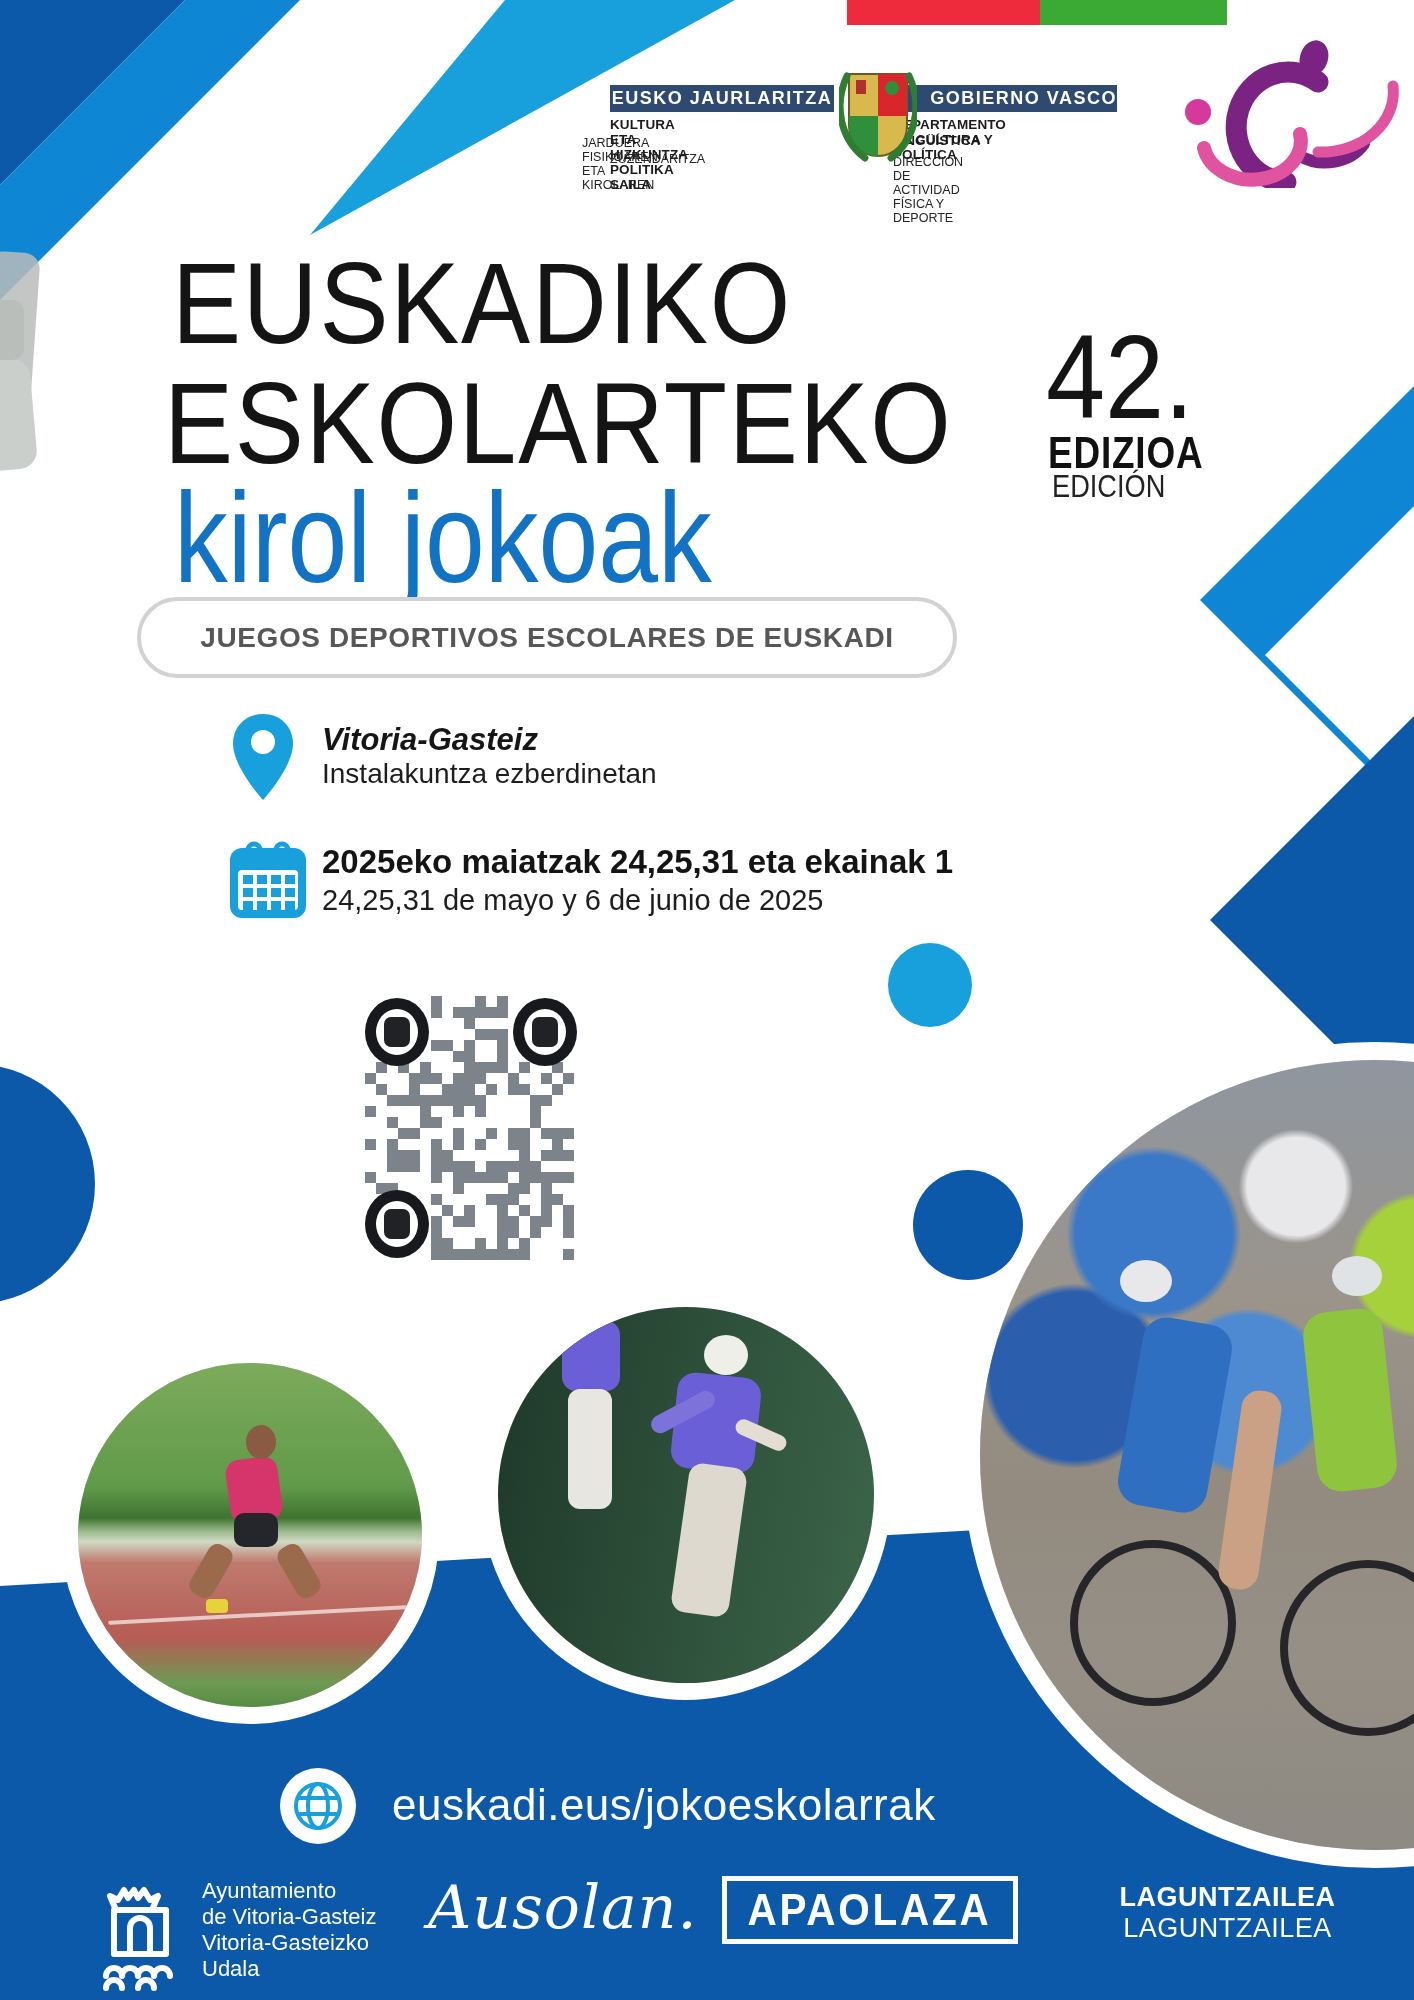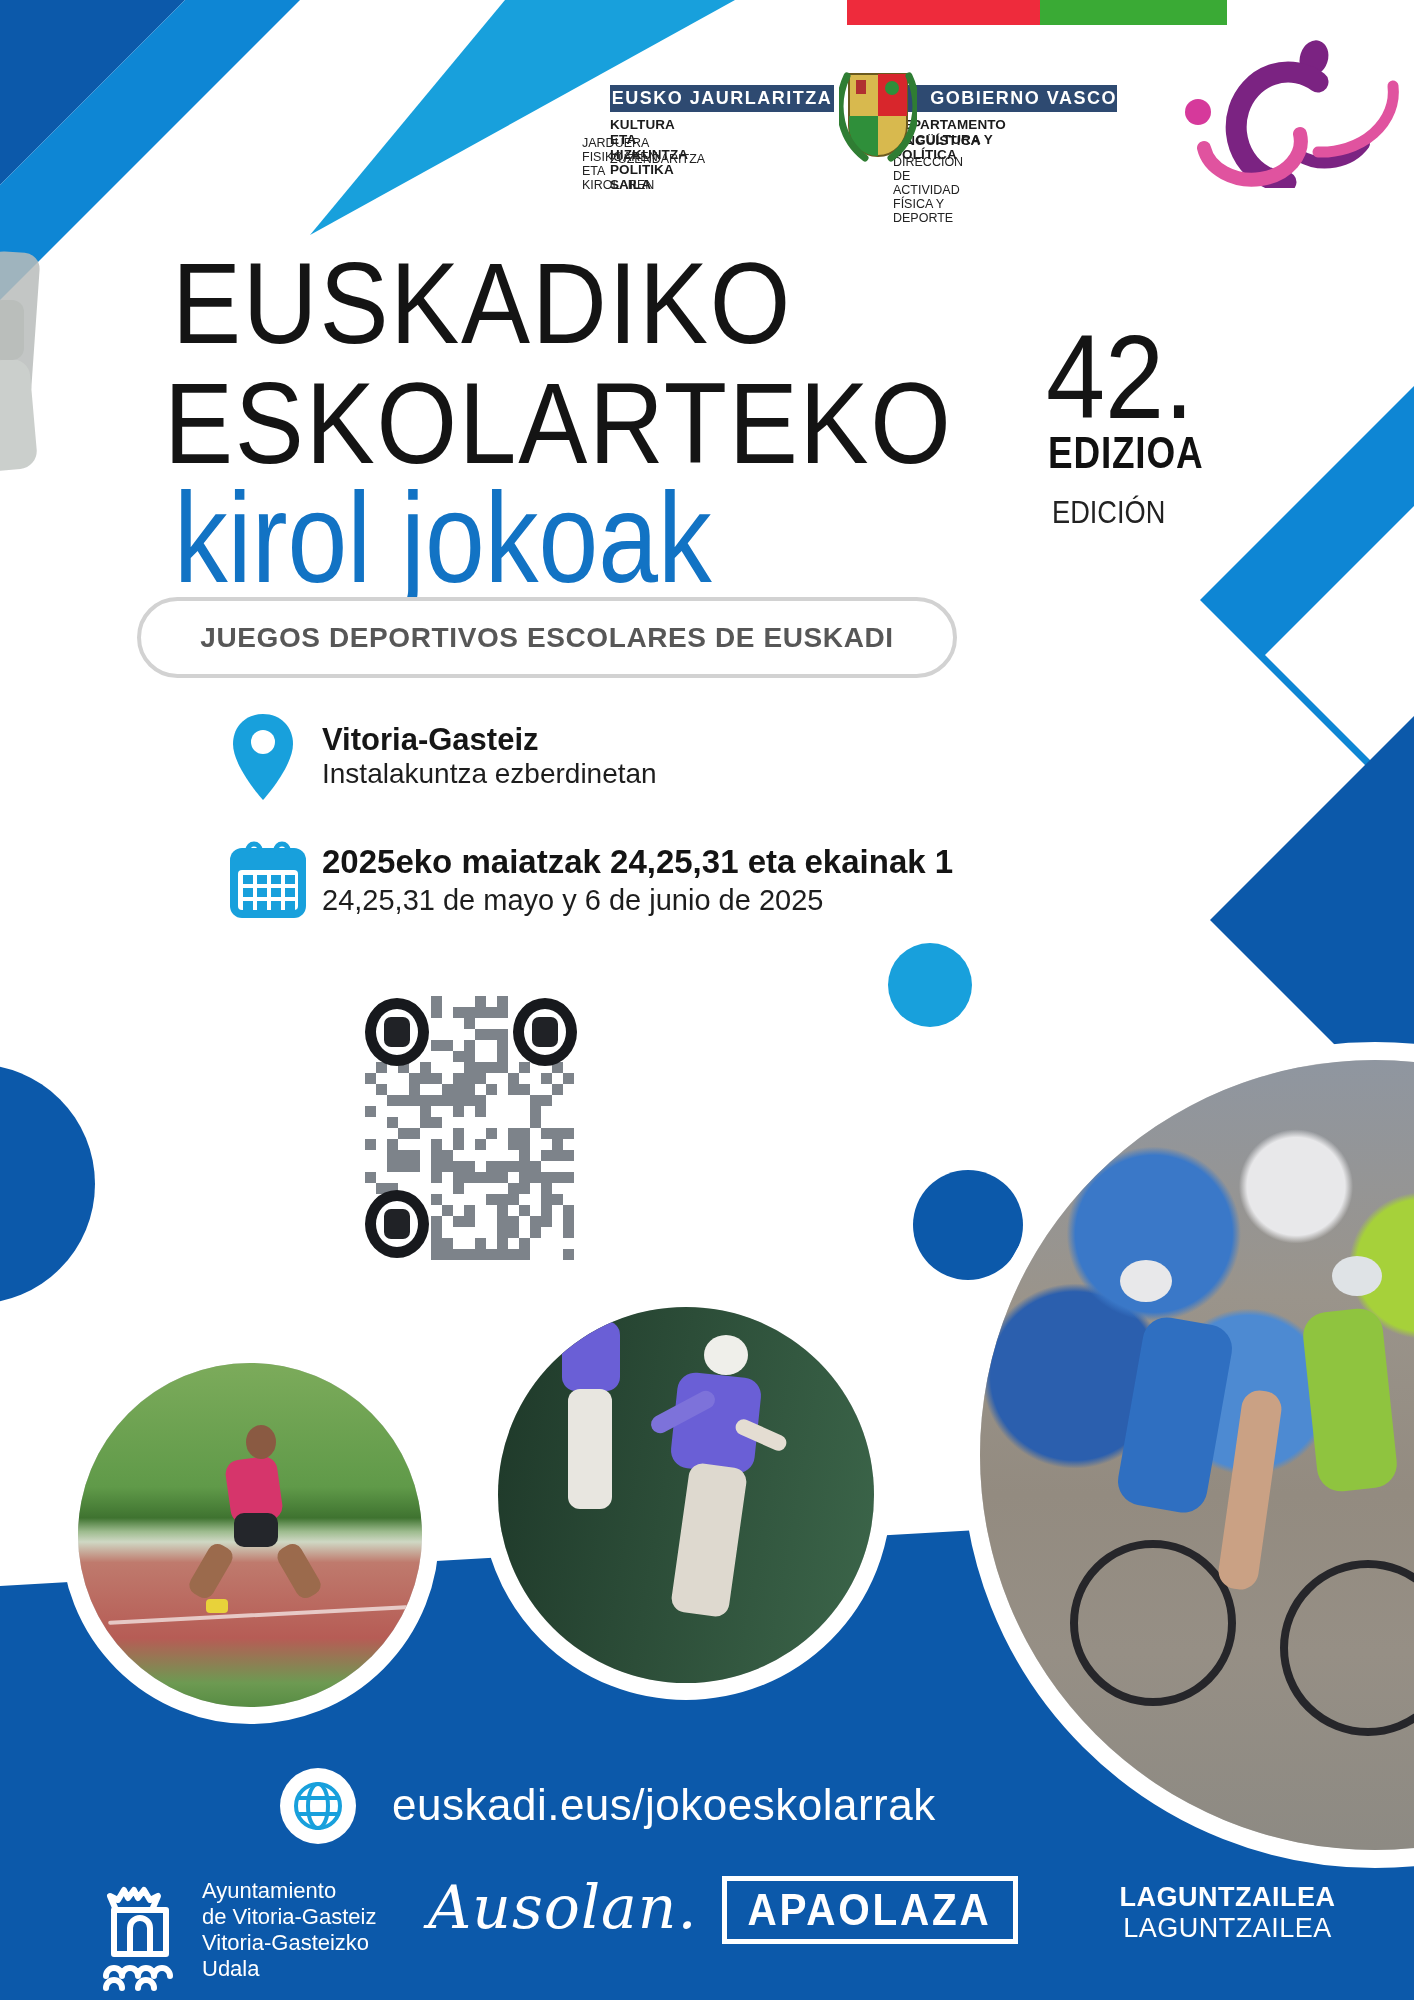--- a/index.html
+++ b/index.html
@@ -18,21 +18,21 @@
 
   
   .headline{position:absolute;color:#141414;font-size:115px;line-height:1;white-space:nowrap;z-index:3;}
   .cond{display:inline-block;transform:scaleX(.9);transform-origin:0 0;letter-spacing:2px;}
   .kirol{position:absolute;color:#1273c4;font-size:128px;line-height:1;white-space:nowrap;z-index:3;}
   .kirol .cnd{display:inline-block;transform:scaleX(.84);transform-origin:0 0;}
   .ed-num{position:absolute;font-size:118px;color:#141414;line-height:1;z-index:3;}
   .ed-num .cnd{display:inline-block;transform:scaleX(.9);transform-origin:0 0;}
   .ed-eu{position:absolute;font-size:45px;font-weight:bold;color:#111;line-height:1;z-index:3;}
   .ed-eu .cnd{display:inline-block;transform:scaleX(.82);transform-origin:0 0;letter-spacing:1px;}
-  .ed-es{position:absolute;font-size:32px;color:#222;line-height:1;z-index:3;margin-top:26px;}
+  .ed-es{position:absolute;font-size:32px;color:#222;line-height:1;z-index:3;}
   .ed-es .cnd{display:inline-block;transform:scaleX(.85);transform-origin:0 0;}
 
   .pill{position:absolute;left:137px;top:597px;width:820px;height:81px;border:4px solid #d2d2d2;
         border-radius:45px;box-sizing:border-box;background:#fff;z-index:3;
         display:flex;align-items:center;justify-content:center;}
   .pill span{font-size:28px;font-weight:bold;color:#575757;letter-spacing:.6px;white-space:nowrap;}
 
   .info-title{position:absolute;font-size:31px;font-weight:bold;color:#161616;z-index:3;white-space:nowrap;}
   .info-sub{position:absolute;font-size:28px;color:#1d1d1d;z-index:3;white-space:nowrap;}
   .date-eu{position:absolute;font-size:33px;font-weight:bold;color:#141414;z-index:3;white-space:nowrap;}
@@ -142,21 +142,21 @@
 <div class="ed-es" style="left:1052px;top:470px;"><span class="cnd">EDICIÓN</span></div>
 
 <div class="pill">
   <span>JUEGOS DEPORTIVOS ESCOLARES DE EUSKADI</span>
 </div>
 
 <svg class="abs" style="left:230px;top:712px;z-index:3;" width="66" height="90" viewBox="0 0 66 90">
   <path d="M33 2 C 15 2 3 15 3 32 C 3 55 33 88 33 88 C 33 88 63 55 63 32 C 63 15 51 2 33 2 Z" fill="#18a0dc"></path>
   <circle cx="33" cy="30" r="12" fill="#ffffff"></circle>
 </svg>
-<div class="info-title" style="left:322px;top:722px;">Vitoria-Gasteiz</div>
+<div class="info-title" style="left:322px;top:722px;font-style:italic;">Vitoria-Gasteiz</div>
 <div class="info-sub" style="left:322px;top:758px;">Instalakuntza ezberdinetan</div>
 
 <svg class="abs" style="left:226px;top:834px;z-index:3;" width="84" height="90" viewBox="0 0 84 90">
   <rect x="4" y="14" width="76" height="70" rx="12" fill="#18a0dc"></rect>
   <rect x="12" y="36" width="60" height="40" rx="4" fill="#ffffff"></rect>
   <g fill="#18a0dc">
     <rect x="17" y="41" width="10" height="9"></rect>
       <rect x="31" y="41" width="10" height="9"></rect>
       <rect x="45" y="41" width="10" height="9"></rect>
       <rect x="59" y="41" width="10" height="9"></rect>

